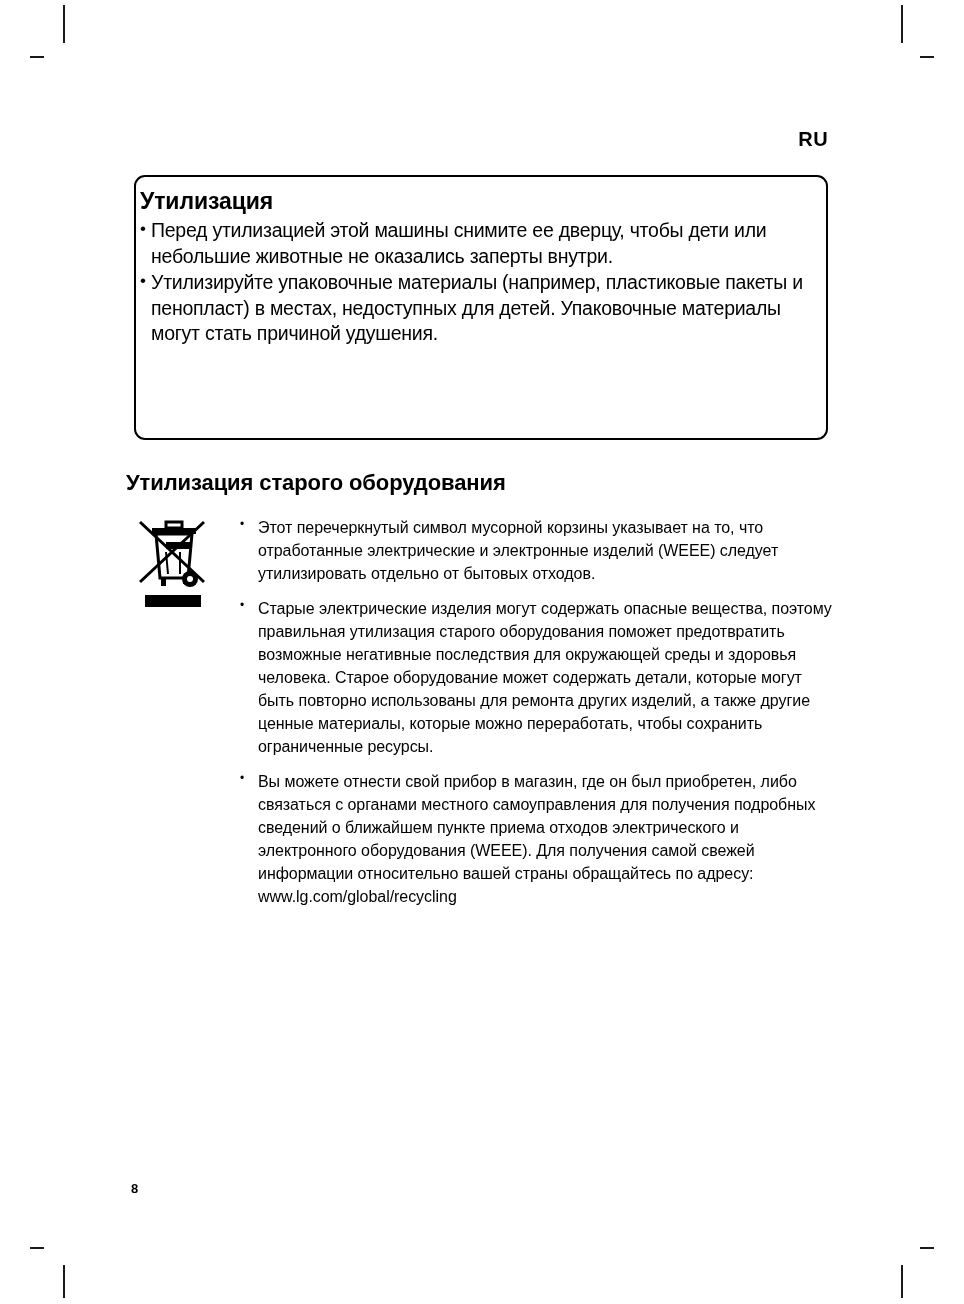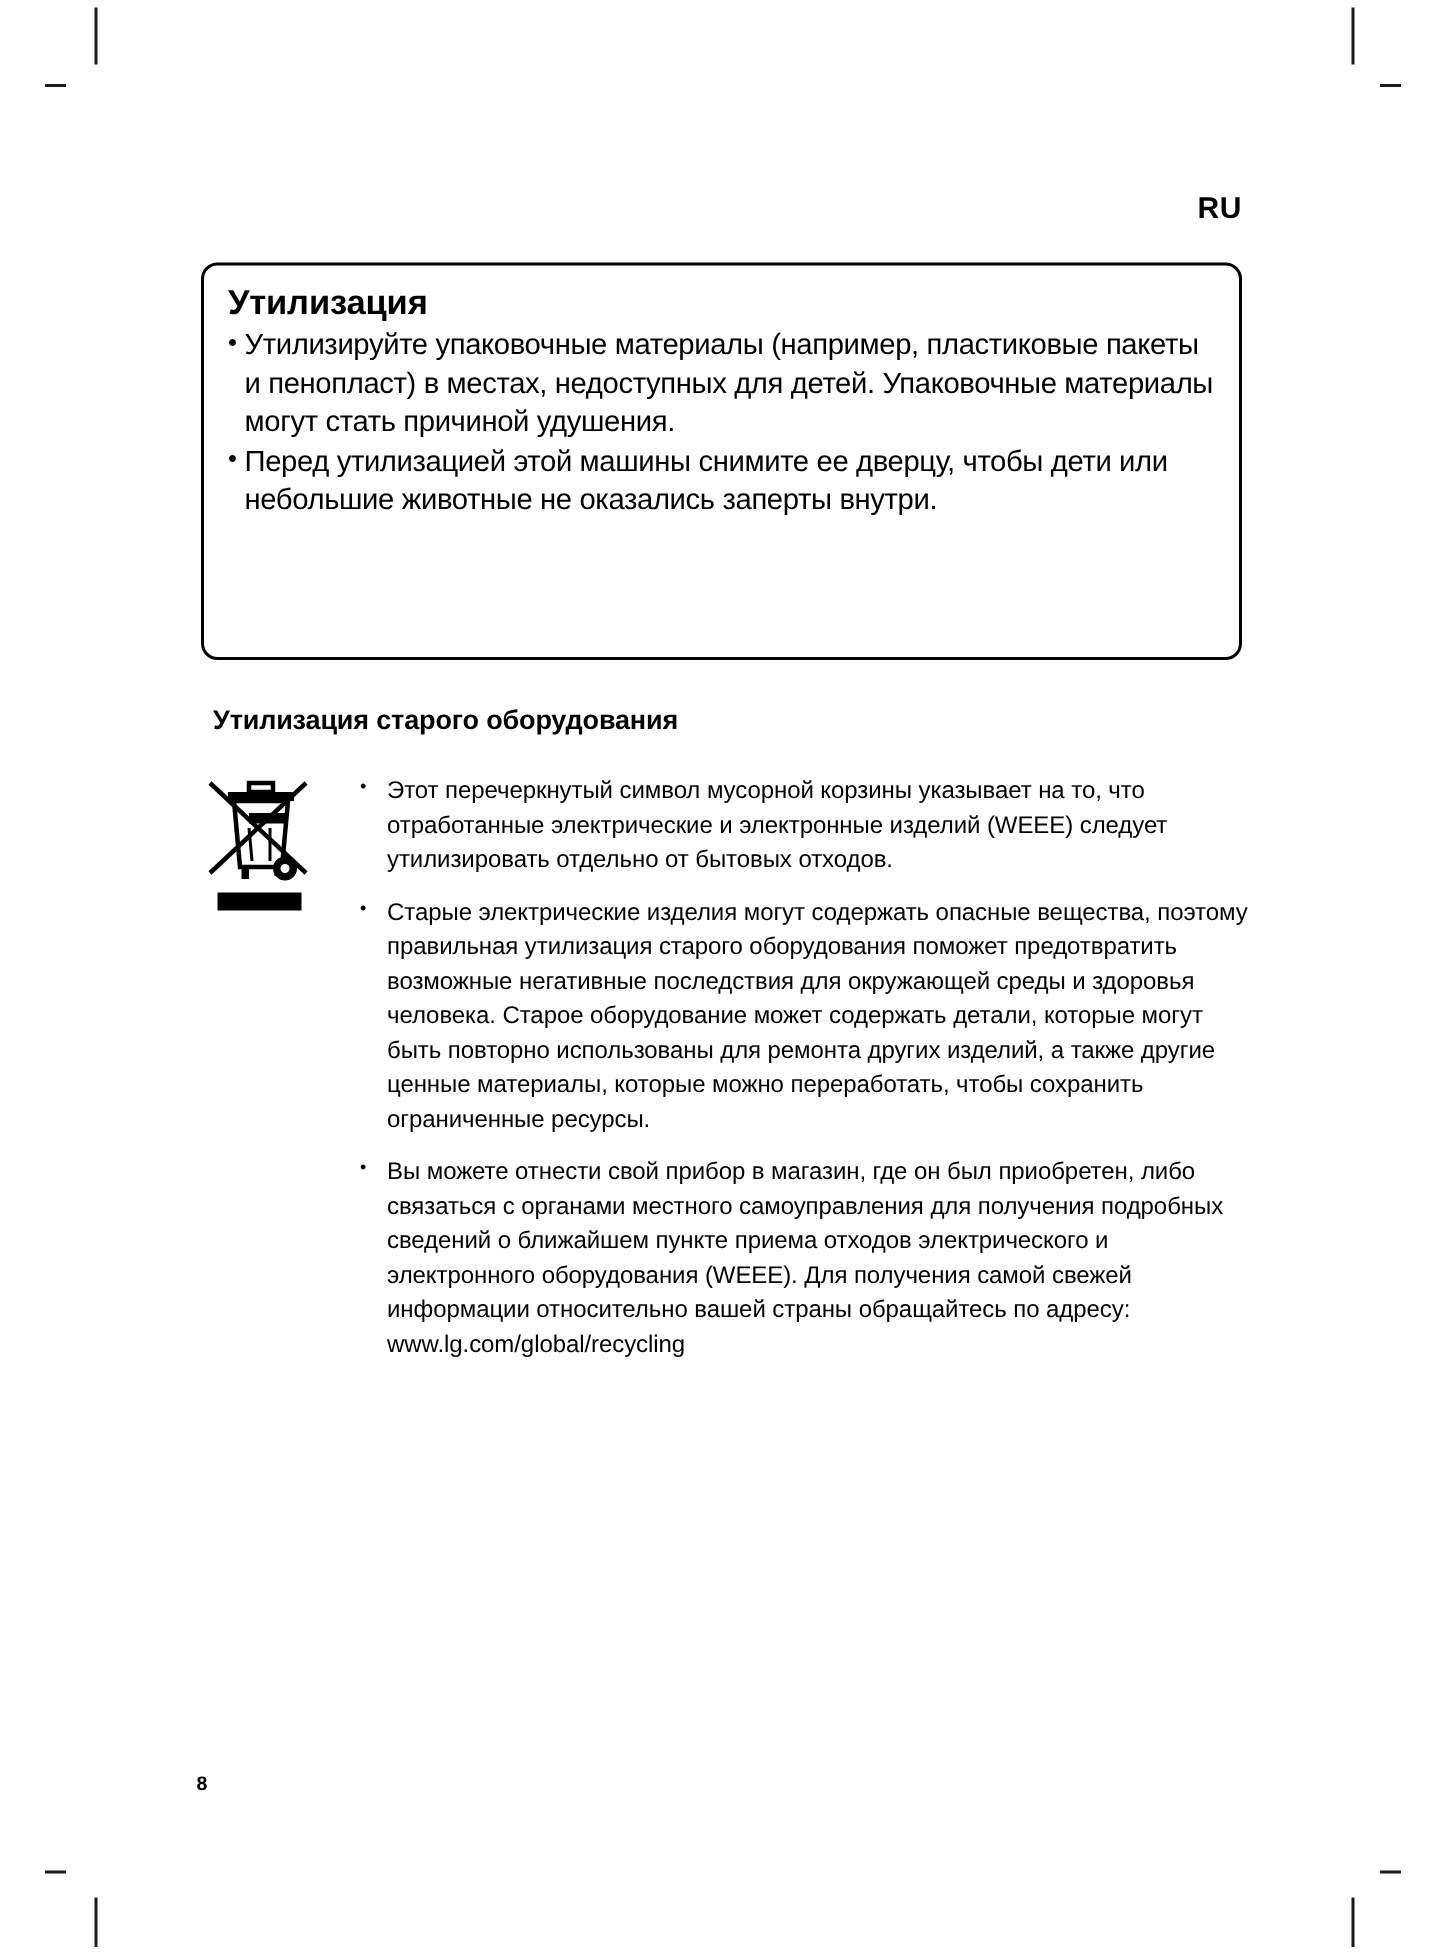--- a/index.html
+++ b/index.html
@@ -43,21 +43,21 @@
   
   .warning-box {
     position: absolute;
     left: 134px;
     top: 175px;
     width: 694px;
     height: 265px;
     box-sizing: border-box;
     border: 2px solid #000000;
     border-radius: 11px;
-    padding: 11px 16px 0 16px;
+    padding: 11px 16px 0 4px;
   }
   .warning-title {
     font-size: 23px;
     font-weight: bold;
     line-height: 1.18;
     margin: 0 0 3px 0;
     letter-spacing: -0.1px;
   }
   .warning-list {
     list-style: none;
@@ -76,23 +76,23 @@
     content: "\2022";
     position: absolute;
     left: 0;
     top: -0.5px;
     font-size: 17px;
   }
 
   
   .section-heading {
     position: absolute;
-    left: 142px;
+    left: 126px;
     top: 470px;
-    font-size: 18px;
+    font-size: 22px;
     font-weight: bold;
     letter-spacing: -0.1px;
   }
 
   
   .weee-block {
     position: absolute;
     left: 136px;
     top: 516px;
     width: 700px;
@@ -152,22 +152,22 @@
 <div class="crop-mark cm-bl-v"></div>
 <div class="crop-mark cm-bl-h"></div>
 <div class="crop-mark cm-br-v"></div>
 <div class="crop-mark cm-br-h"></div>
 
 <div class="lang-code">RU</div>
 
 <div class="warning-box">
   <div class="warning-title">Утилизация</div>
   <ul class="warning-list">
+    <li>Перед утилизацией этой машины снимите ее дверцу, чтобы дети или небольшие животные не оказались заперты внутри.</li>
     <li>Утилизируйте упаковочные материалы (например, пластиковые пакеты и пенопласт) в местах, недоступных для детей. Упаковочные материалы могут стать причиной удушения.</li>
-    <li>Перед утилизацией этой машины снимите ее дверцу, чтобы дети или небольшие животные не оказались заперты внутри.</li>
   </ul>
 </div>
 
 <div class="section-heading">Утилизация старого оборудования</div>
 
 <div class="weee-block">
 
   <div class="weee-icon-col">
     <span>
       <svg width="72" height="76" viewBox="0 0 72 76" aria-hidden="true">

